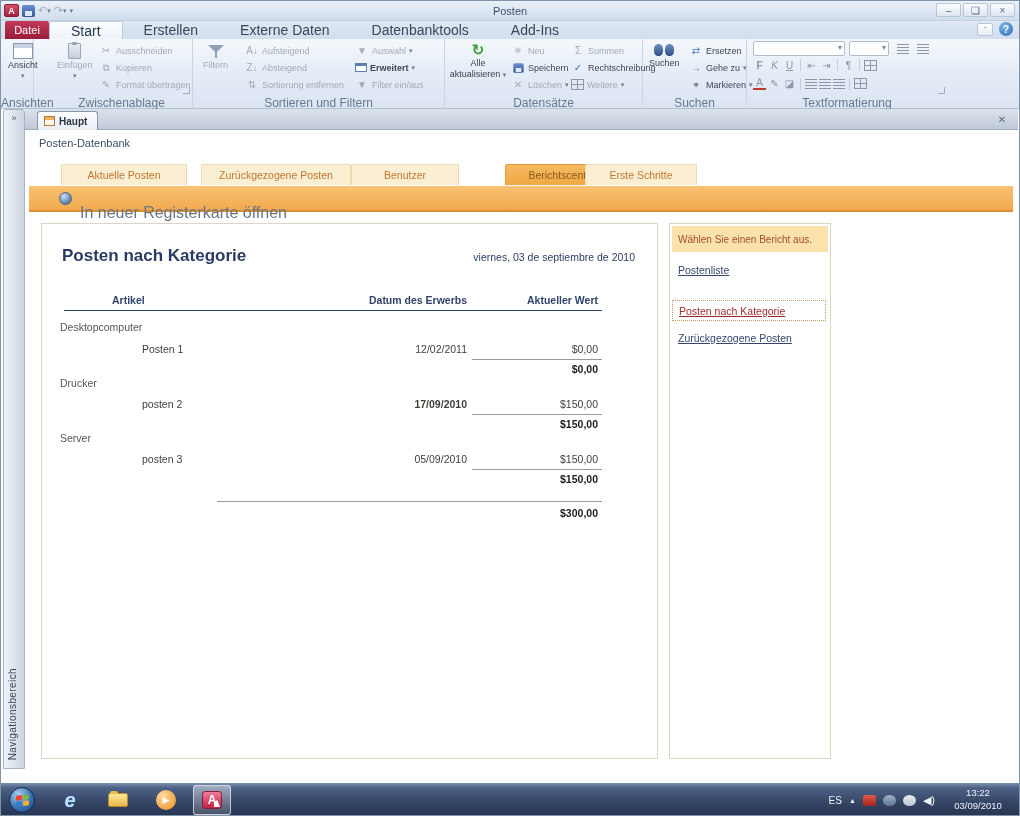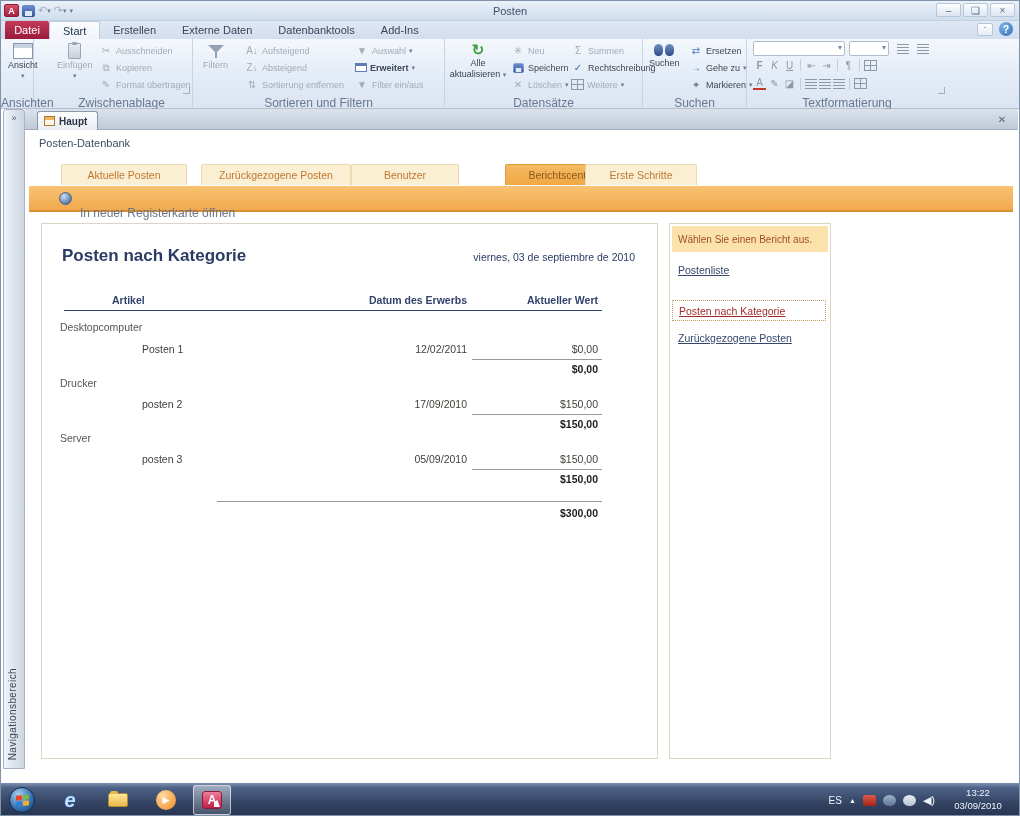--- a/index.html
+++ b/index.html
@@ -25,21 +25,21 @@
   .winbtns{position:absolute;right:4px;top:2px;display:flex;gap:2px;}
   .winbtn{width:25px;height:14px;display:flex;align-items:center;justify-content:center;
     font-size:10px;color:#5c6b82;background:linear-gradient(#fdfeff,#dde6f1);
     border:1px solid #b9c6d8;border-radius:2px;}
   
   .tabrow{position:absolute;left:0;top:20px;width:100%;height:18px;
     background:linear-gradient(#dfe8f4,#d2deee);display:flex;align-items:flex-end;}
   .file-tab{width:44px;height:18px;margin-left:4px;background:linear-gradient(#c43a58,#991c3b);
     color:#fff;font-size:11px;display:flex;align-items:center;justify-content:center;
     border-radius:2px 2px 0 0;}
-  .rtab{padding:0 13px;height:18px;line-height:18px;font-size:11px;color:#3a4656;}
+  .rtab{padding:0 21px;height:18px;line-height:18px;font-size:14px;color:#3a4656;}
   .rtab.active{background:linear-gradient(#fbfdfe,#f0f4fa);border:1px solid #bfccdd;
     border-bottom:none;border-radius:2px 2px 0 0;color:#21364f;}
   .tabrow-right{position:absolute;right:6px;top:21px;display:flex;gap:6px;align-items:center;}
   .min-caret{width:16px;height:13px;background:linear-gradient(#fff,#e4ebf4);border:1px solid #b9c6d8;
     border-radius:2px;font-size:8px;color:#5d6d84;display:flex;align-items:center;justify-content:center;}
   .help-q{width:14px;height:14px;border-radius:50%;background:radial-gradient(circle at 35% 30%,#7db4e8,#2f6cb4);
     color:#fff;font-size:10px;font-weight:bold;display:flex;align-items:center;justify-content:center;}
   
   .ribbon{position:absolute;left:0;top:38px;width:100%;height:70px;
     background:linear-gradient(#f4f8fc,#e3ebf6 55%,#dbe5f1);border-bottom:1px solid #b3c0d2;}
@@ -108,21 +108,21 @@
   .ntab{position:absolute;top:0;height:21px;background:#faeed3;border:1px solid #ecd9b0;
     border-bottom:none;color:#c07830;font-size:10.5px;display:flex;align-items:center;
     justify-content:center;border-radius:2px 2px 0 0;}
   .ntab.active{background:linear-gradient(#f5ba62,#f0a844);color:#8a5a20;border-color:#e09a3c;margin-left:40px;}
   .banner{position:absolute;left:4px;top:56px;right:5px;height:26px;
     background:linear-gradient(#f8c272,#f2a94e);border-bottom:2px solid #d98f2e;
     display:flex;align-items:center;gap:8px;padding-left:30px;}
   .banner-ic{width:13px;height:13px;border-radius:50%;
     background:radial-gradient(circle at 35% 30%,#cfe0f2,#5b7faa 70%,#33537a);
     border:1px solid #4a6488;}
-  .banner-txt{font-size:12px;color:#6b7585;margin-top:29px;}
+  .banner-txt{font-size:16px;color:#6b7585;margin-top:29px;}
   
   .rpt{position:absolute;left:16px;top:93px;width:617px;height:536px;background:#fff;
     border:1px solid #ddd5c3;}
   .rpt-title{position:absolute;left:20px;top:22px;font-size:17px;font-weight:bold;color:#2b3c64;}
   .rpt-date{position:absolute;right:22px;top:27px;font-size:10.5px;color:#2b3c64;}
   .col-hdr{position:absolute;font-size:10.5px;font-weight:bold;color:#31436b;}
   .hdr-rule{position:absolute;left:22px;top:86px;width:538px;height:1px;background:#31436b;}
   .cat{position:absolute;left:18px;font-size:10.5px;color:#56564e;}
   .cell{position:absolute;font-size:10.5px;color:#3f3f3a;}
   .val-r{text-align:right;}
@@ -423,21 +423,21 @@
 
       <div class="cat" style="top:97px;">Desktopcomputer</div>
       <div class="cell" style="left:100px;top:119px;">Posten 1</div>
       <div class="cell val-r" style="right:190px;top:119px;width:90px;">12/02/2011</div>
       <div class="cell val-r" style="right:59px;top:119px;width:90px;">$0,00</div>
       <div class="subrule" style="top:135px;"></div>
       <div class="subtot val-r" style="right:59px;top:139px;width:90px;">$0,00</div>
 
       <div class="cat" style="top:153px;">Drucker</div>
       <div class="cell" style="left:100px;top:174px;">posten 2</div>
-      <div class="cell val-r" style="right:190px;top:174px;width:90px;">17/09/2010</div>
+      <div class="cell val-r" style="right:190px;top:174px;width:90px;font-weight:bold;">17/09/2010</div>
       <div class="cell val-r" style="right:59px;top:174px;width:90px;">$150,00</div>
       <div class="subrule" style="top:190px;"></div>
       <div class="subtot val-r" style="right:59px;top:194px;width:90px;">$150,00</div>
 
       <div class="cat" style="top:208px;">Server</div>
       <div class="cell" style="left:100px;top:229px;">posten 3</div>
       <div class="cell val-r" style="right:190px;top:229px;width:90px;">05/09/2010</div>
       <div class="cell val-r" style="right:59px;top:229px;width:90px;">$150,00</div>
       <div class="subrule" style="top:245px;"></div>
       <div class="subtot val-r" style="right:59px;top:249px;width:90px;">$150,00</div>

